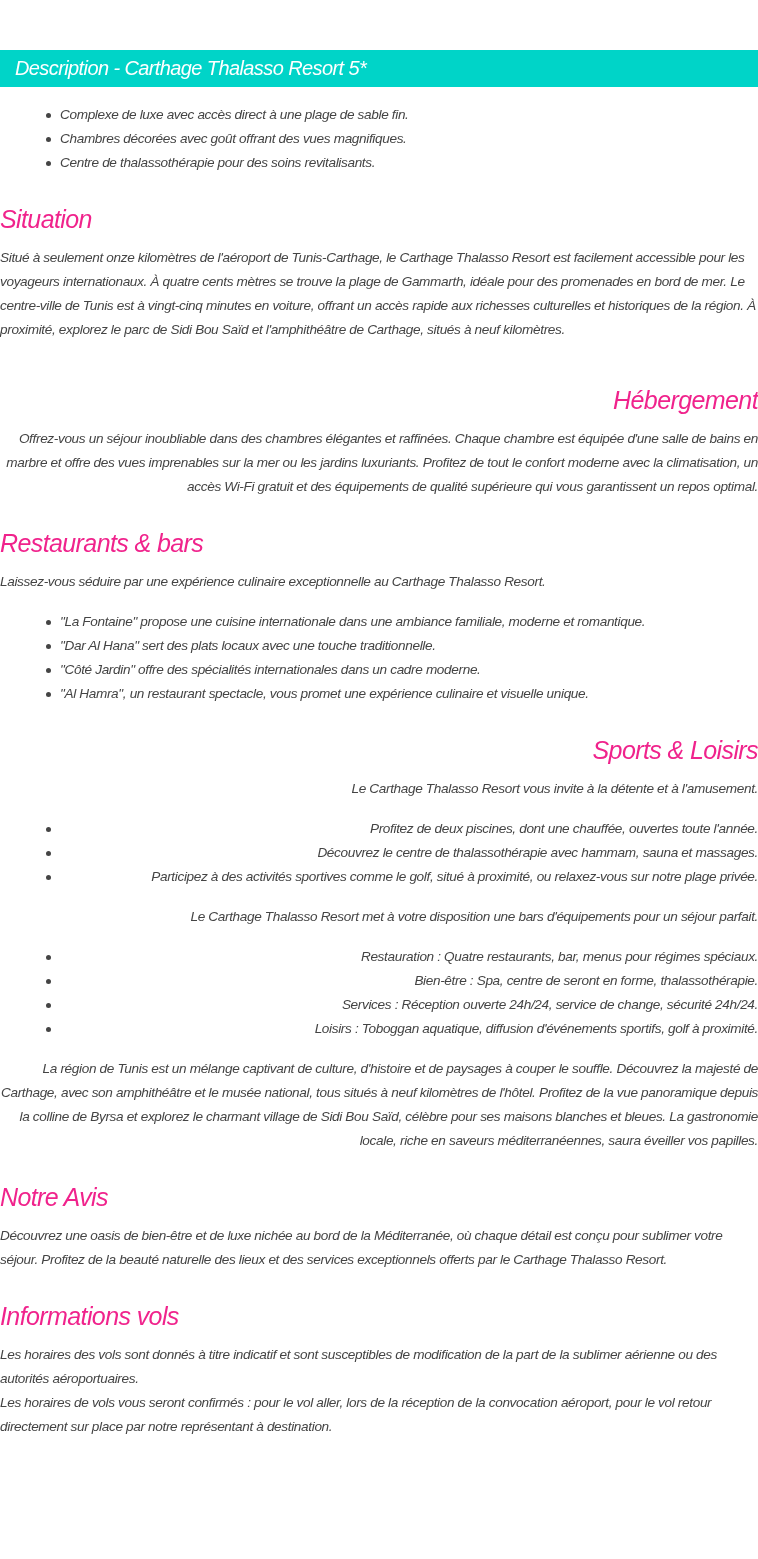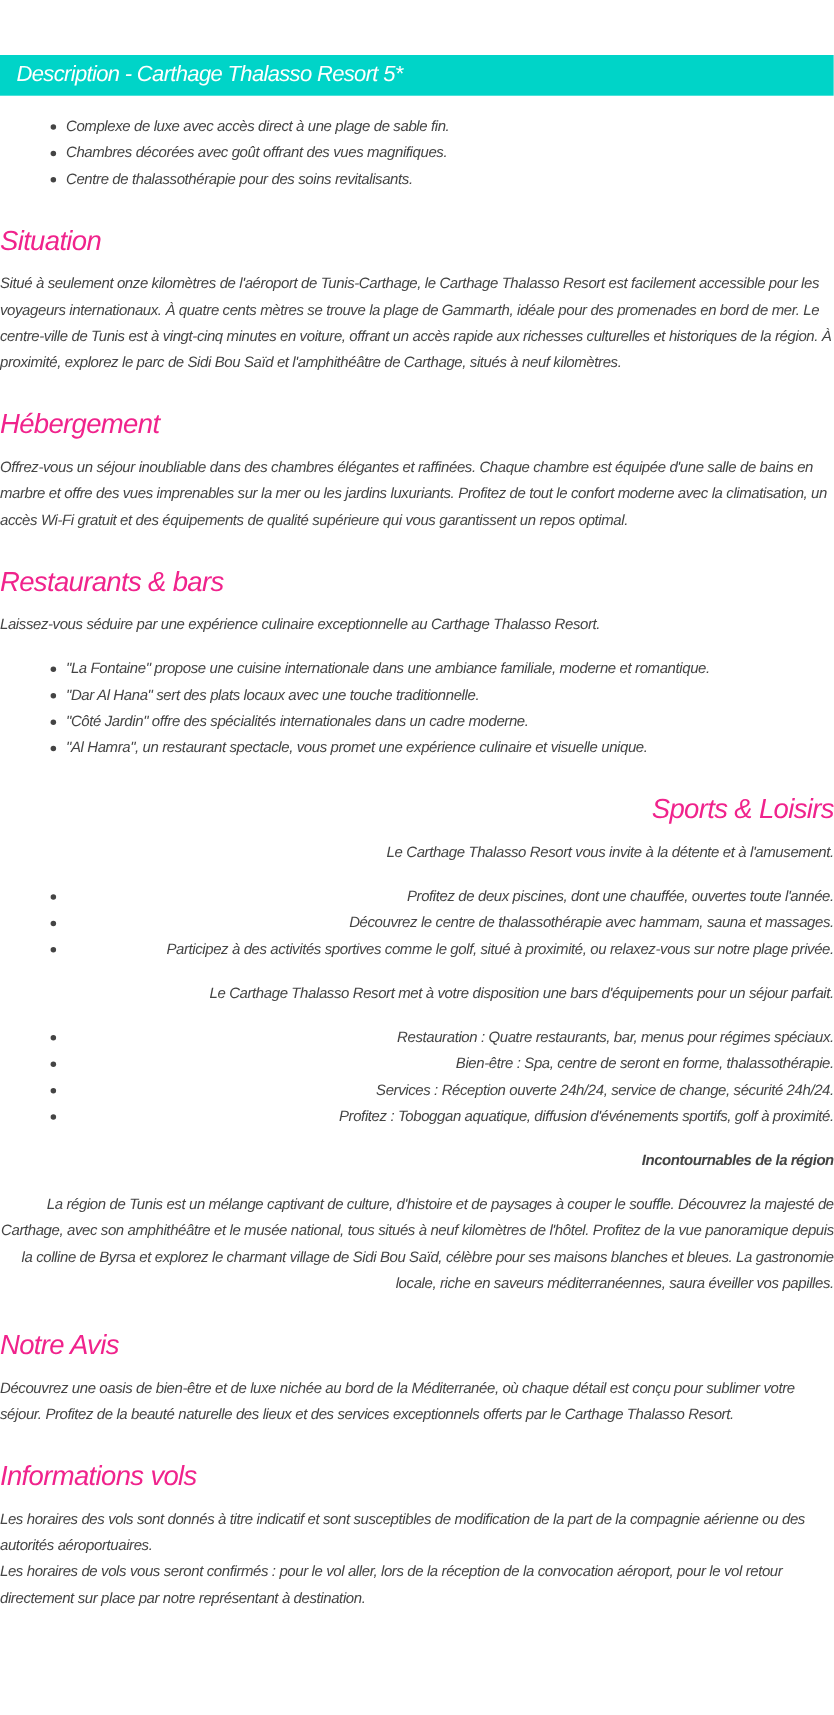--- a/index.html
+++ b/index.html
@@ -88,21 +88,21 @@
     <li>Complexe de luxe avec accès direct à une plage de sable fin.</li>
     <li>Chambres décorées avec goût offrant des vues magnifiques.</li>
     <li>Centre de thalassothérapie pour des soins revitalisants.</li>
   </ul>
 
   <section style="margin-top:30px;">
     <h2>Situation</h2>
     <p style="margin-top:13px;">Situé à seulement onze kilomètres de l'aéroport de Tunis-Carthage, le Carthage Thalasso Resort est facilement accessible pour les voyageurs internationaux. À quatre cents mètres se trouve la plage de Gammarth, idéale pour des promenades en bord de mer. Le centre-ville de Tunis est à vingt-cinq minutes en voiture, offrant un accès rapide aux richesses culturelles et historiques de la région. À proximité, explorez le parc de Sidi Bou Saïd et l'amphithéâtre de Carthage, situés à neuf kilomètres.</p>
   </section>
 
-  <section style="margin-top:30px;">
+  <section style="margin-top:44px;text-align:right;">
     <h2>Hébergement</h2>
     <p style="margin-top:13px;">Offrez-vous un séjour inoubliable dans des chambres élégantes et raffinées. Chaque chambre est équipée d'une salle de bains en marbre et offre des vues imprenables sur la mer ou les jardins luxuriants. Profitez de tout le confort moderne avec la climatisation, un accès Wi-Fi gratuit et des équipements de qualité supérieure qui vous garantissent un repos optimal.</p>
   </section>
 
   <section style="margin-top:30px;">
     <h2>Restaurants &amp; bars</h2>
     <p style="margin-top:13px;">Laissez-vous séduire par une expérience culinaire exceptionnelle au Carthage Thalasso Resort.</p>
     <ul style="margin-top:16px;">
       <li>"La Fontaine" propose une cuisine internationale dans une ambiance familiale, moderne et romantique.</li>
       <li>"Dar Al Hana" sert des plats locaux avec une touche traditionnelle.</li>
@@ -117,30 +117,29 @@
     <ul style="margin-top:16px;">
       <li>Profitez de deux piscines, dont une chauffée, ouvertes toute l'année.</li>
       <li>Découvrez le centre de thalassothérapie avec hammam, sauna et massages.</li>
       <li>Participez à des activités sportives comme le golf, situé à proximité, ou relaxez-vous sur notre plage privée.</li>
     </ul>
     <p style="margin-top:16px;">Le Carthage Thalasso Resort met à votre disposition une bars d'équipements pour un séjour parfait.</p>
     <ul style="margin-top:16px;">
       <li>Restauration : Quatre restaurants, bar, menus pour régimes spéciaux.</li>
       <li>Bien-être : Spa, centre de seront en forme, thalassothérapie.</li>
       <li>Services : Réception ouverte 24h/24, service de change, sécurité 24h/24.</li>
-      <li>Profitez : Toboggan aquatique, diffusion d'événements sportifs, golf à proximité.</li>
+      <li>Loisirs : Toboggan aquatique, diffusion d'événements sportifs, golf à proximité.</li>
     </ul>
-    <div class="strong" style="margin-top:16px;">Incontournables de la région</div>
     <p style="margin-top:16px;">La région de Tunis est un mélange captivant de culture, d'histoire et de paysages à couper le souffle. Découvrez la majesté de Carthage, avec son amphithéâtre et le musée national, tous situés à neuf kilomètres de l'hôtel. Profitez de la vue panoramique depuis la colline de Byrsa et explorez le charmant village de Sidi Bou Saïd, célèbre pour ses maisons blanches et bleues. La gastronomie locale, riche en saveurs méditerranéennes, saura éveiller vos papilles.</p>
   </section>
 
   <section style="margin-top:30px;">
     <h2>Notre Avis</h2>
     <p style="margin-top:13px;">Découvrez une oasis de bien-être et de luxe nichée au bord de la Méditerranée, où chaque détail est conçu pour sublimer votre séjour. Profitez de la beauté naturelle des lieux et des services exceptionnels offerts par le Carthage Thalasso Resort.</p>
   </section>
 
   <section style="margin-top:30px;">
     <h2>Informations vols</h2>
-    <p style="margin-top:13px;">Les horaires des vols sont donnés à titre indicatif et sont susceptibles de modification de la part de la compagnie aérienne ou des autorités aéroportuaires.</p>
+    <p style="margin-top:13px;">Les horaires des vols sont donnés à titre indicatif et sont susceptibles de modification de la part de la sublimer aérienne ou des autorités aéroportuaires.</p>
     <p>Les horaires de vols vous seront confirmés : pour le vol aller, lors de la réception de la convocation aéroport, pour le vol retour directement sur place par notre représentant à destination.</p>
   </section>
 
 </div>
 
 </body></html>

